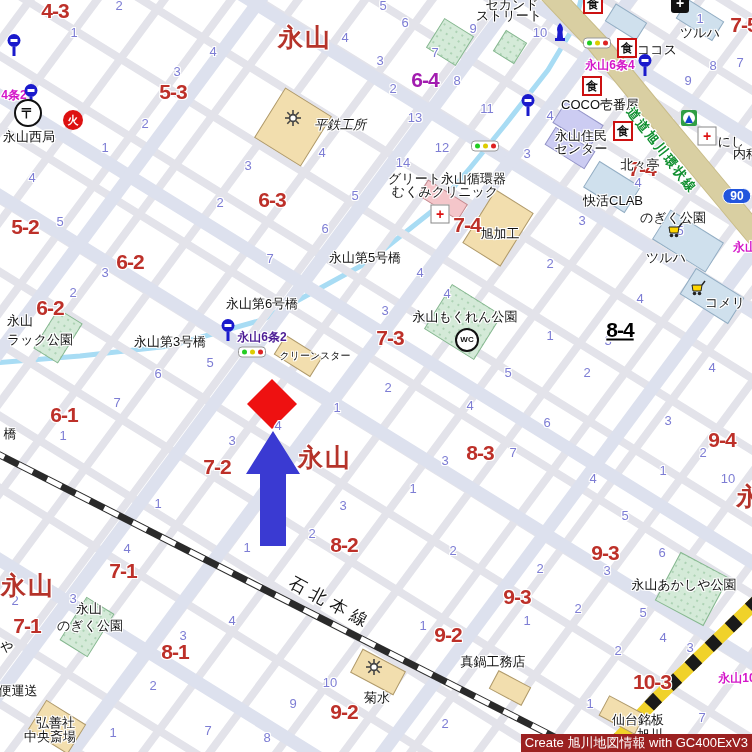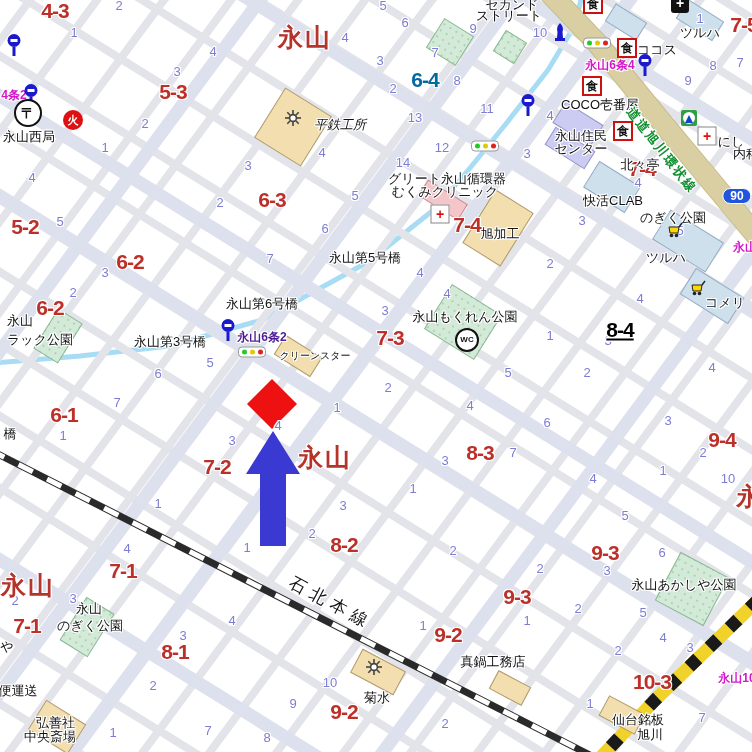--- a/index.html
+++ b/index.html
@@ -207,21 +207,21 @@
       <div class="lbl lot" style="left: 618px; top: 650px; color: rgb(125, 125, 212);">2</div>
       <div class="lbl lot" style="left: 590px; top: 703px; color: rgb(125, 125, 212);">1</div>
       <div class="lbl lot" style="left: 702px; top: 717px; color: rgb(125, 125, 212);">7</div>
       <div class="lbl redblock" style="left: 55px; top: 10px; color: rgb(189, 48, 41);">4-3</div>
       <div class="lbl redblock" style="left: 173px; top: 91px; color: rgb(189, 48, 41);">5-3</div>
       <div class="lbl redblock" style="left: 25px; top: 226px; color: rgb(189, 48, 41);">5-2</div>
       <div class="lbl redblock" style="left: 130px; top: 261px; color: rgb(189, 48, 41);">6-2</div>
       <div class="lbl redblock" style="left: 50px; top: 307px; color: rgb(189, 48, 41);">6-2</div>
       <div class="lbl redblock" style="left: 64px; top: 414px; color: rgb(189, 48, 41);">6-1</div>
       <div class="lbl redblock" style="left: 272px; top: 199px; color: rgb(189, 48, 41);">6-3</div>
-      <div class="lbl redblock" style="left: 425px; top: 79px; color: #0369a1;">6-4</div>
+      <div class="lbl redblock" style="left: 425px; top: 79px; color: #a21caf;">6-4</div>
       <div class="lbl redblock" style="left: 744px; top: 24px; color: rgb(189, 48, 41);">7-5</div>
       <div class="lbl redblock" style="left: 642px; top: 168px; color: rgb(189, 48, 41);">7-4</div>
       <div class="lbl redblock" style="left: 467px; top: 224px; color: rgb(189, 48, 41);">7-4</div>
       <div class="lbl redblock" style="left: 390px; top: 337px; color: rgb(189, 48, 41);">7-3</div>
       <div class="lbl redblock" style="left: 217px; top: 466px; color: rgb(189, 48, 41);">7-2</div>
       <div class="lbl redblock" style="left: 123px; top: 570px; color: rgb(189, 48, 41);">7-1</div>
       <div class="lbl redblock" style="left: 27px; top: 625px; color: rgb(189, 48, 41);">7-1</div>
       <div class="lbl redblock" style="left: 620px; top: 329px; color: #000000; text-decoration: underline;">8-4</div>
       <div class="lbl redblock" style="left: 480px; top: 452px; color: rgb(189, 48, 41);">8-3</div>
       <div class="lbl redblock" style="left: 344px; top: 544px; color: rgb(189, 48, 41);">8-2</div>
@@ -406,13 +406,14 @@
           <circle cx="5.5" cy="13.5" r="1.8" fill="#222"></circle>
           <circle cx="10.5" cy="13.5" r="1.8" fill="#222"></circle>
         </svg></div>
       <div class="icon" style="left: 698px; top: 290px;"><svg width="18" height="16" viewBox="0 0 18 16">
           <path d="M3 5 L13 5 L12 11 L4 11 Z" fill="#ffd600" stroke="#222" stroke-width="1"></path>
           <line x1="13" y1="5" x2="16" y2="1" stroke="#222" stroke-width="1.4"></line>
           <circle cx="5.5" cy="13.5" r="1.8" fill="#222"></circle>
           <circle cx="10.5" cy="13.5" r="1.8" fill="#222"></circle>
         </svg></div>
     </div>
+  <div id="watermark">Create 旭川地図情報 with GC400ExV3</div>
 </div>
 
 </body></html>

